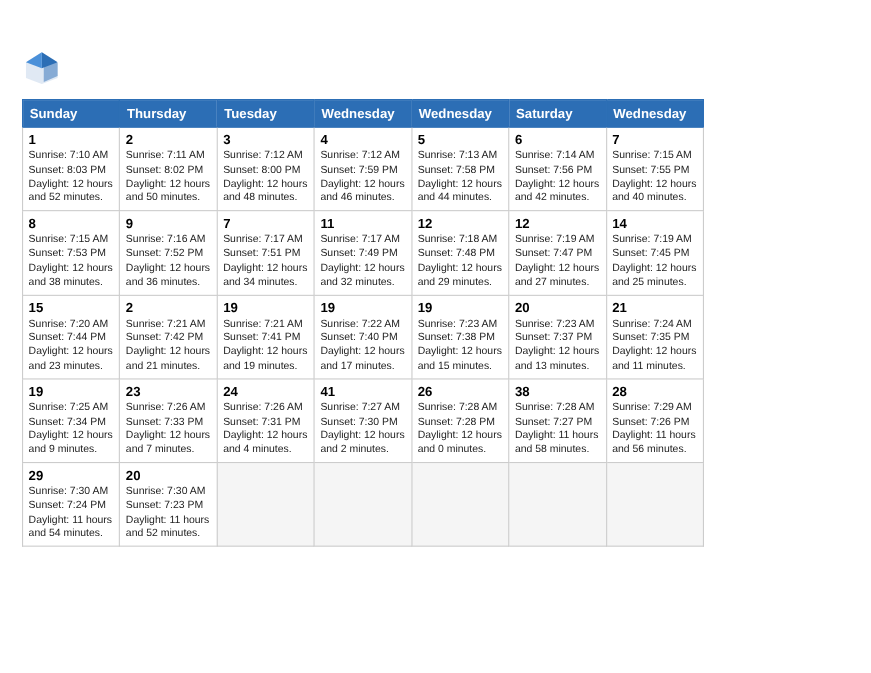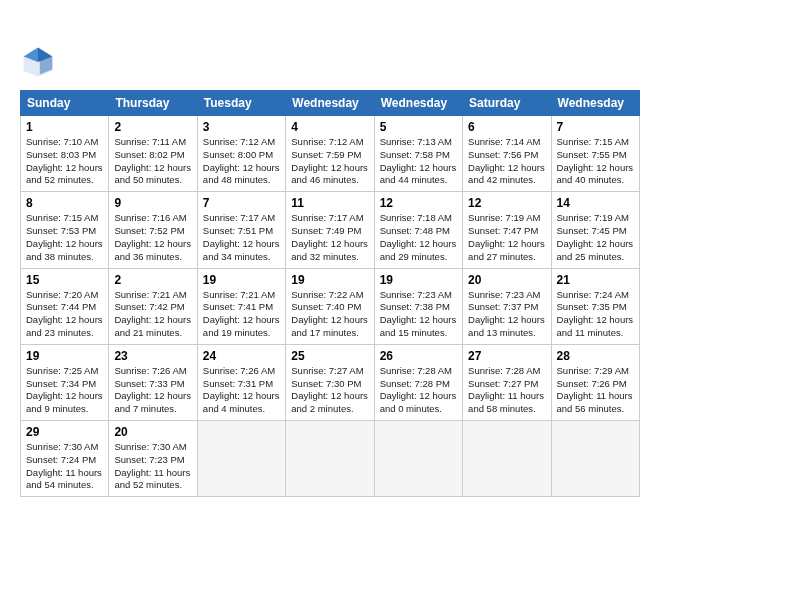--- a/index.html
+++ b/index.html
@@ -222,29 +222,29 @@
           </td>
           <td>
             <span class="day-num">23</span>
             <div class="day-info">Sunrise: 7:26 AM<br>Sunset: 7:33 PM<br>Daylight: 12 hours and 7 minutes.</div>
           </td>
           <td>
             <span class="day-num">24</span>
             <div class="day-info">Sunrise: 7:26 AM<br>Sunset: 7:31 PM<br>Daylight: 12 hours and 4 minutes.</div>
           </td>
           <td>
-            <span class="day-num">25</span>
+            <span class="day-num">41</span>
             <div class="day-info">Sunrise: 7:27 AM<br>Sunset: 7:30 PM<br>Daylight: 12 hours and 2 minutes.</div>
           </td>
           <td>
             <span class="day-num">26</span>
             <div class="day-info">Sunrise: 7:28 AM<br>Sunset: 7:28 PM<br>Daylight: 12 hours and 0 minutes.</div>
           </td>
           <td>
-            <span class="day-num">27</span>
+            <span class="day-num">38</span>
             <div class="day-info">Sunrise: 7:28 AM<br>Sunset: 7:27 PM<br>Daylight: 11 hours and 58 minutes.</div>
           </td>
           <td>
             <span class="day-num">28</span>
             <div class="day-info">Sunrise: 7:29 AM<br>Sunset: 7:26 PM<br>Daylight: 11 hours and 56 minutes.</div>
           </td>
         </tr>
         <tr>
           <td>
             <span class="day-num">29</span>

